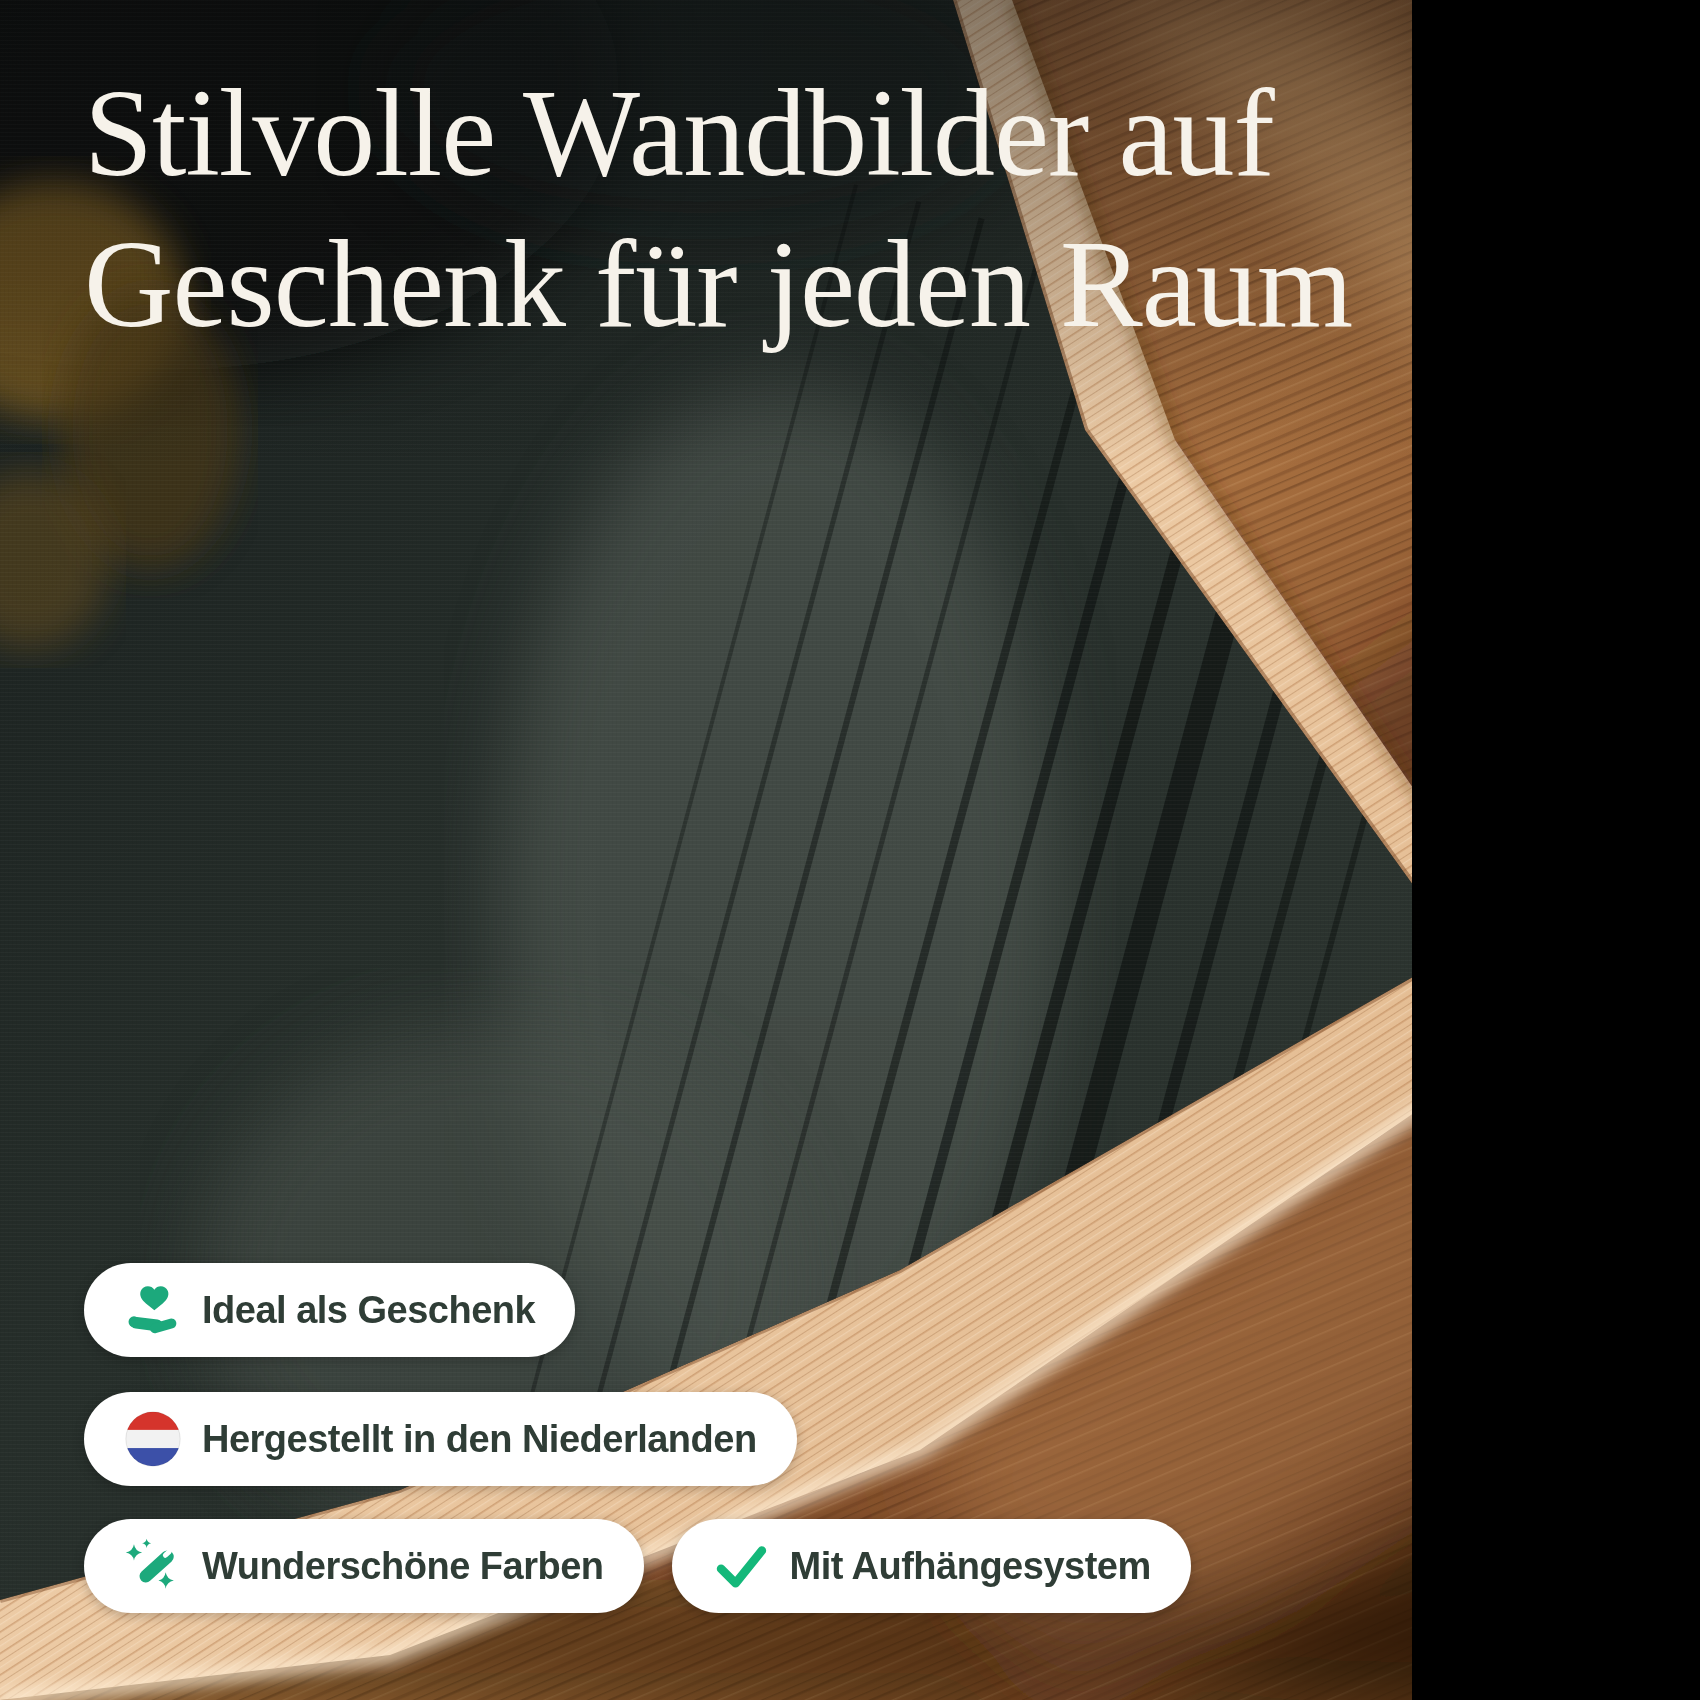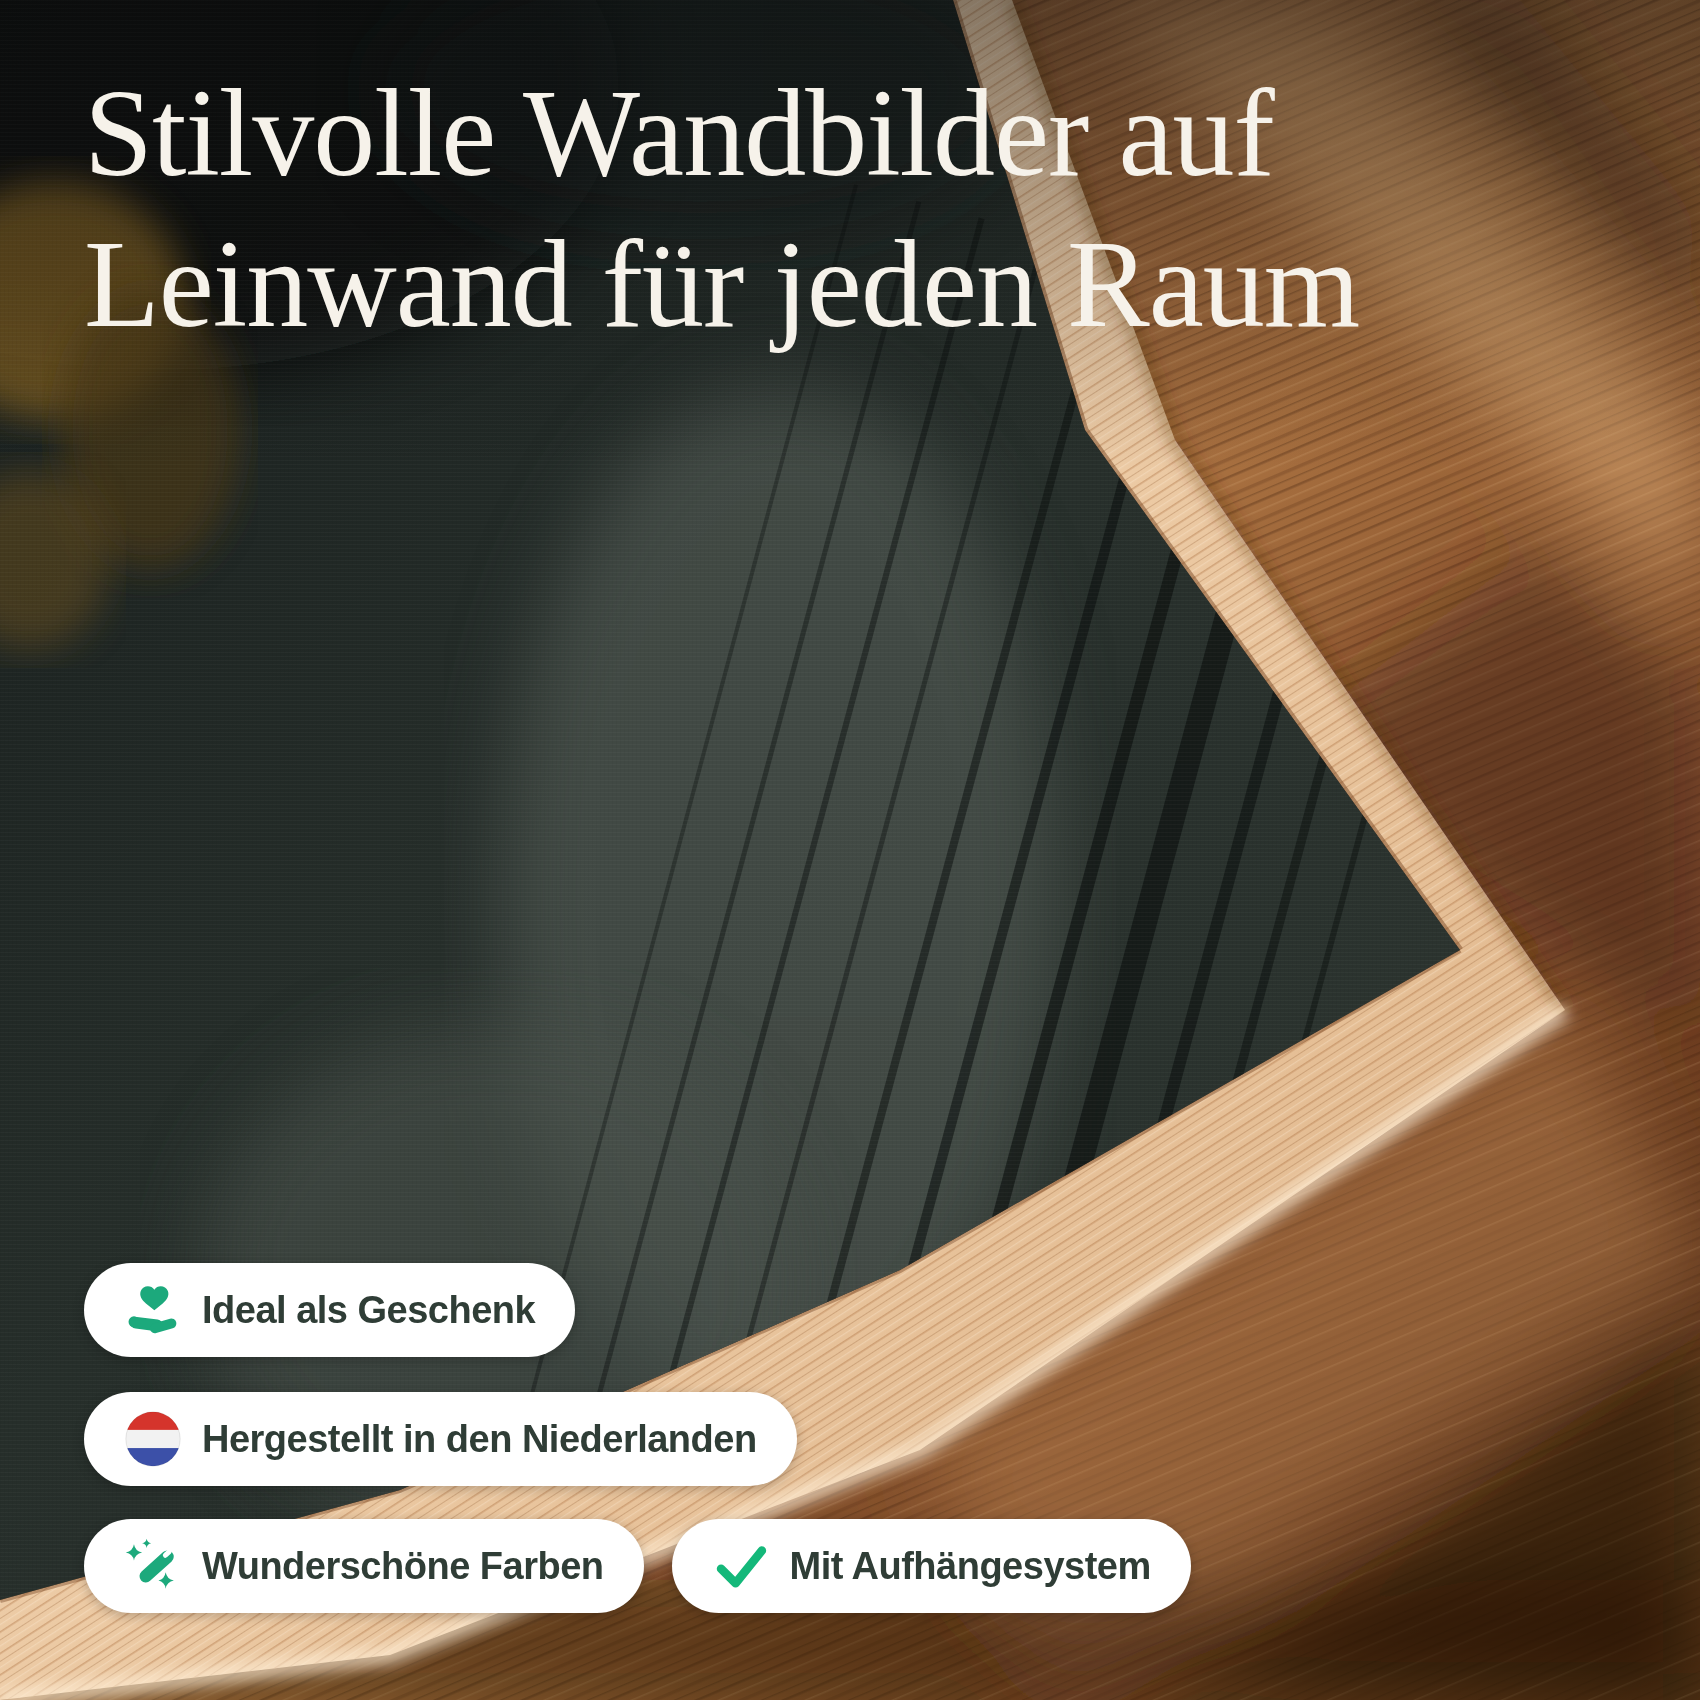--- a/index.html
+++ b/index.html
@@ -1,16 +1,16 @@
 <!DOCTYPE html>
 <html><head>
 <meta charset="utf-8">
 <style>
   html,body{margin:0;padding:0;background:#000;}
-  .stage{position:relative;width:1700px;height:1700px;overflow:hidden;
+  .stage{position:relative;width:1412px;height:1700px;overflow:hidden;
          font-family:"Liberation Sans",sans-serif;}
   .photo{position:absolute;inset:0;display:block;}
 
   
   .title{position:absolute;left:84px;top:58px;margin:0;
          font-family:"Liberation Serif",serif;font-weight:400;
          font-size:124px;line-height:1.22;letter-spacing:-1px;
          color:#f6f2ea;white-space:nowrap;}
   .title span{display:block;}
 
@@ -142,21 +142,21 @@
         </g>
         <rect width="1700" height="1700" fill="url(#canvasTex)" opacity=".55"></rect>
       </g>
     </g>
 
     <rect width="1700" height="470" fill="url(#topShade)"></rect>
   </svg>
 
   <h1 class="title">
     <span>Stilvolle Wandbilder auf</span>
-    <span>Leinwand für jeden Raum</span>
+    <span>Geschenk für jeden Raum</span>
   </h1>
 
   <div class="badge b1">
     <span class="bicon">
       <svg viewBox="0 0 64 64">
         <g fill="#1ca97c">
           <path d="M33.5 9.6c-3.6-5.8-12.7-4.9-15 1.4-1.9 5.2 1.2 9.9 5.7 13.7l9.3 7.6 9.2-7.6c4.5-3.8 7.6-8.5 5.7-13.7-2.3-6.3-11.4-7.2-14.9-1.4z"></path>
           <circle cx="11" cy="45" r="6"></circle>
           <rect x="7" y="41" width="36" height="13" rx="6.5" transform="rotate(7 25 47)"></rect>
           <rect x="28" y="44" width="30" height="11" rx="5.5" transform="rotate(-16 43 49)"></rect>

